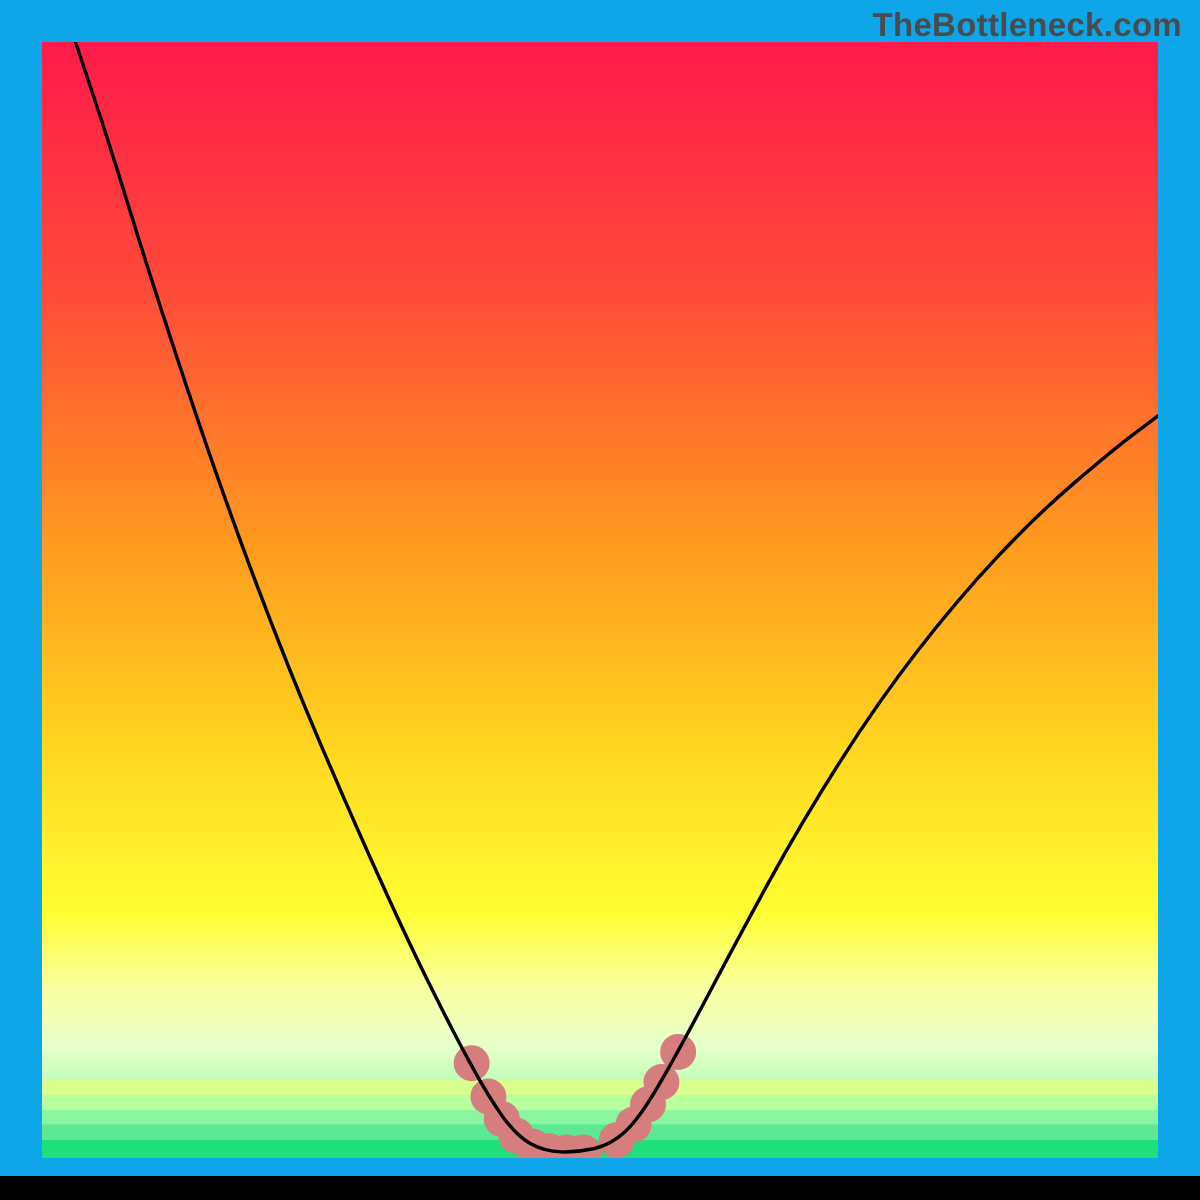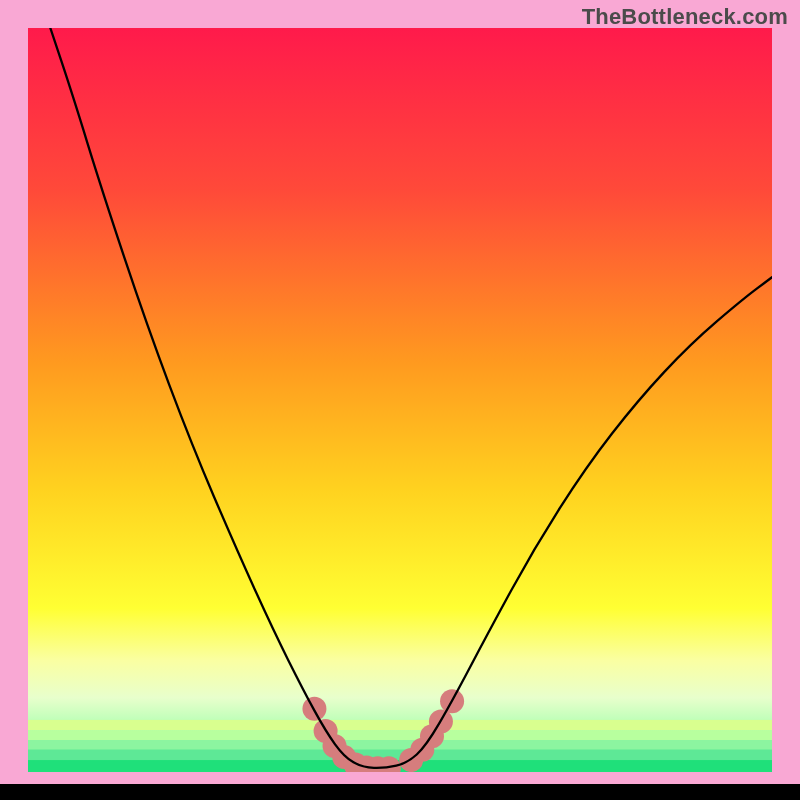--- a/index.html
+++ b/index.html
@@ -10,21 +10,21 @@
     overflow: hidden;
     background: #000;
     font-family: Arial, Helvetica, sans-serif;
   }
   .frame {
     position: absolute;
     top: 0;
     left: 0;
     width: 800px;
     height: 784px;
-    background: #f9a8d4;
+    background: #0ea5e9;
   }
   .watermark {
     position: absolute;
     top: 4px;
     right: 12px;
     color: #4b4b4b;
     font-size: 22px;
     font-weight: 600;
     letter-spacing: 0.2px;
     z-index: 10;

